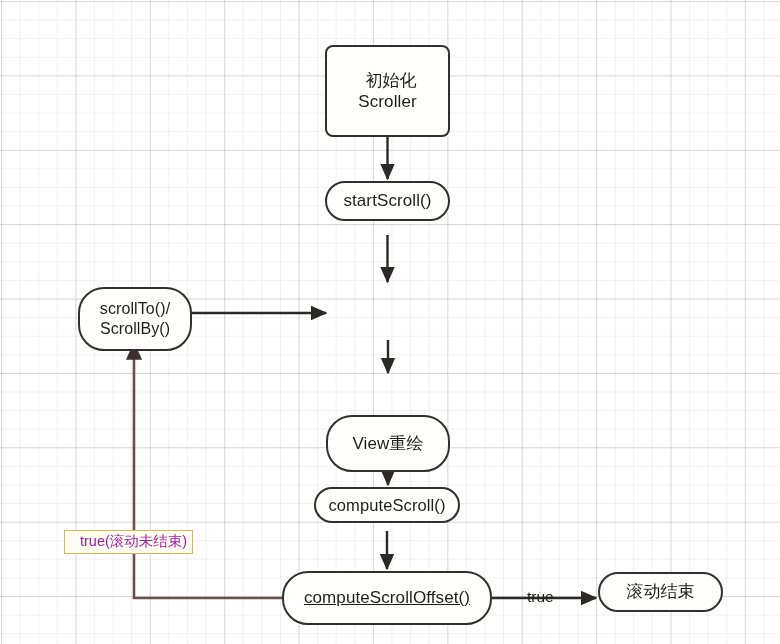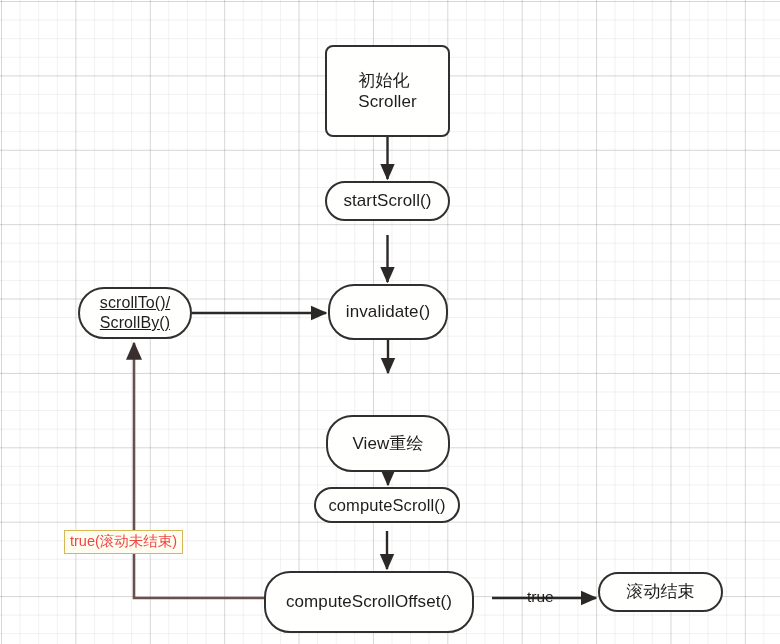--- a/index.html
+++ b/index.html
@@ -34,37 +34,37 @@
     pointer-events: none;
   }
   .node {
     position: absolute;
     box-sizing: border-box;
     background: #fffffe;
     border: 2.2px solid #32302f;
     display: flex;
     align-items: center;
     justify-content: center;
-    text-align: left;
+    text-align: right;
     color: #1f1d1c;
     font-size: 17px;
     line-height: 1.25;
     white-space: pre-line;
     letter-spacing: 0.1px;
   }
   .node.rect { border-radius: 8px; }
   .node.pill { border-radius: 26px; }
   .edge-label {
     position: absolute;
     box-sizing: border-box;
     background: #fffdf0;
     border: 1.4px solid #d6b656;
-    color: #ef4444;
+    color: #a21caf;
     font-size: 14.5px;
-    padding: 2px 5px 3px 5px;
+    padding: 2px 5px 3px 15px;
     white-space: nowrap;
     line-height: 1.15;
   }
   .plain-label {
     position: absolute;
     color: #1f1d1c;
     font-size: 15.5px;
     background: transparent;
     white-space: nowrap;
   }
@@ -99,29 +99,28 @@
     <line x1="492" y1="598" x2="596" y2="598" stroke="#2b2827" stroke-width="2.4" marker-end="url(#arrowDark)"></line>
 
     <path d="M 282 598 L 134 598 L 134 343" fill="none" stroke="#6b4f4d" stroke-width="2.6" marker-end="url(#arrowLoop)"></path>
   </svg>
 
   <div class="node rect" style="left:325px; top:45px; width:125px; height:92px;">初始化
 Scroller</div>
 
   <div class="node pill" style="left:325px; top:181px; width:125px; height:40px;">startScroll()</div>
 
-  <div class="node pill" style="left:328px; top:284px; width:120px; height:56px;">invalidate()</div>
 
   <div class="node pill" style="left:326px; top:375px; width:124px; height:57px;margin-top:40px;">View重绘</div>
 
   <div class="node pill" style="left:314px; top:487px; width:146px; height:36px; font-size:16.5px;">computeScroll()</div>
 
-  <div class="node pill" style="left:264px; top:571px; width:210px; height:62px;">computeScrollOffset()</div>
+  <div class="node pill" style="left:282px; top:571px; width:210px; height:54px;text-decoration:underline;">computeScrollOffset()</div>
 
-  <div class="node pill" style="left:78px; top:287px; width:114px; height:52px; font-size:16px;text-decoration:underline;">scrollTo()/
+  <div class="node pill" style="left:78px; top:287px; width:114px; height:64px; font-size:16px;">scrollTo()/
 ScrollBy()</div>
 
   <div class="node pill" style="left:598px; top:572px; width:125px; height:40px;">滚动结束</div>
 
   <div class="edge-label" style="left:64px; top:530px;">true(滚动未结束)</div>
 
   <div class="plain-label" style="left:527px; top:588px;">true</div>
 
 </div>
 

